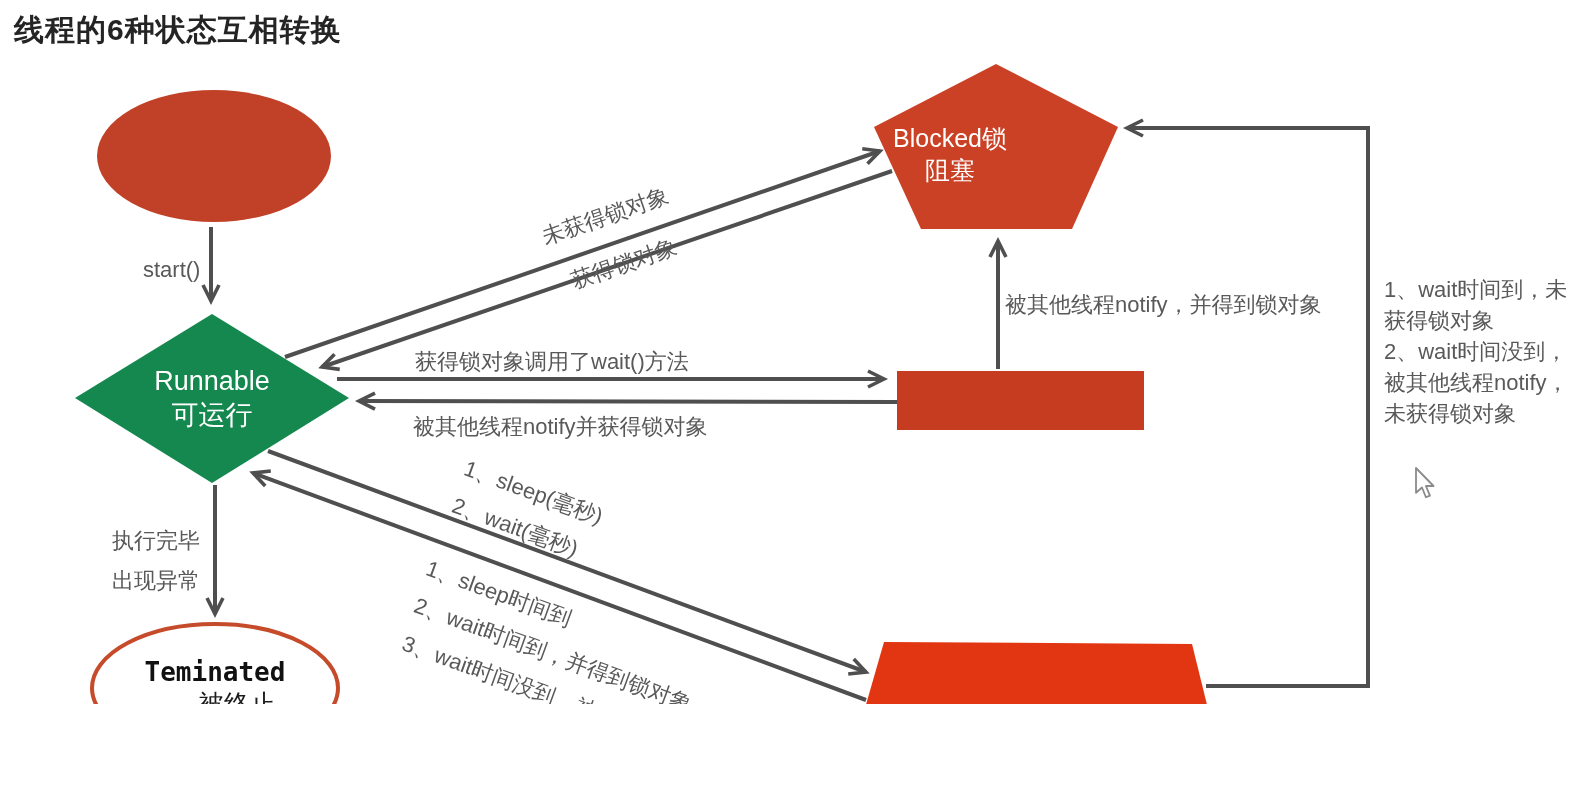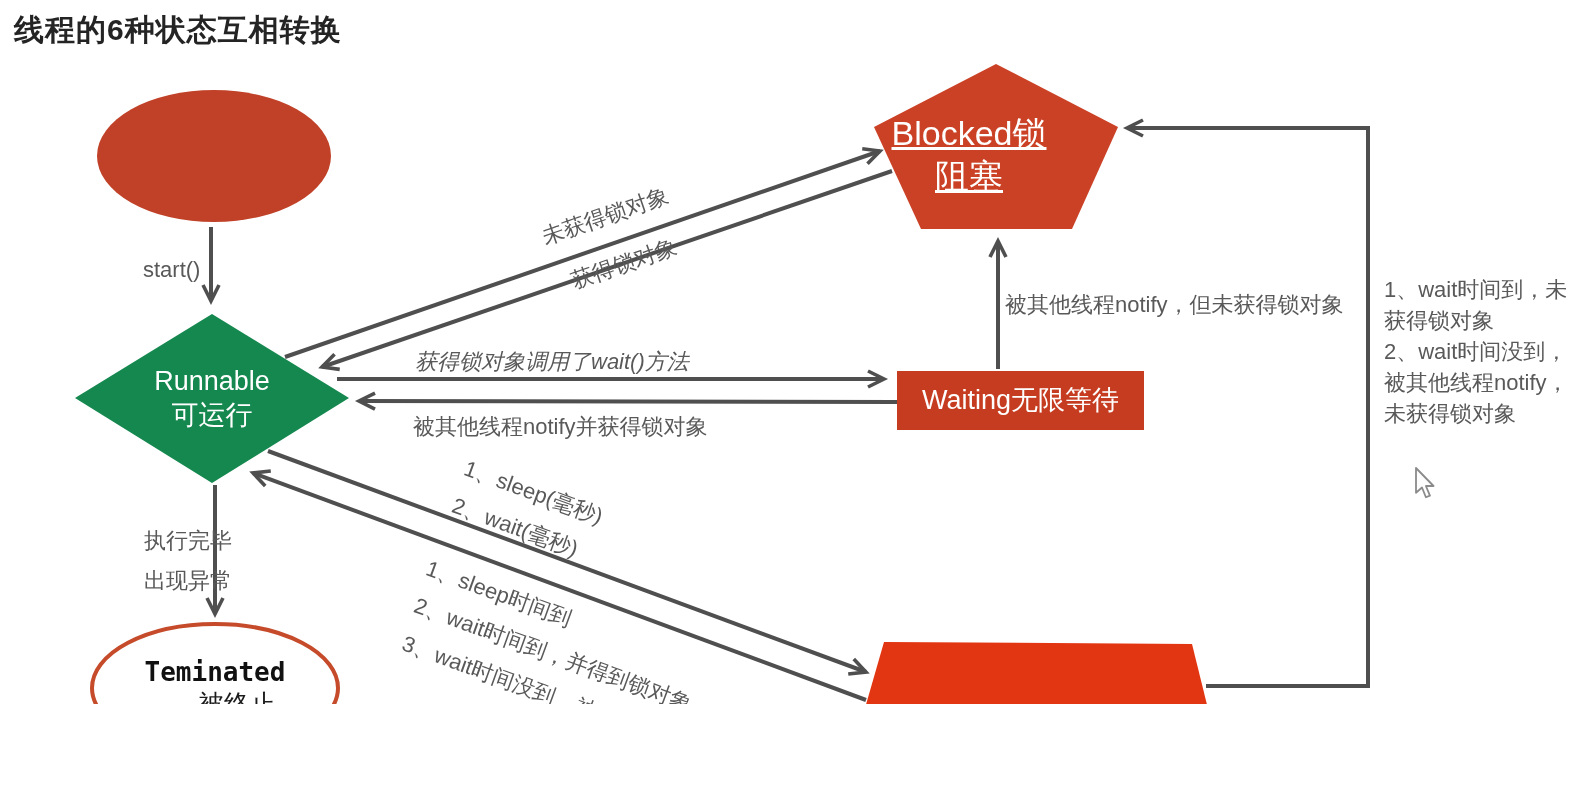--- a/index.html
+++ b/index.html
@@ -57,49 +57,46 @@
   </svg>
 
   <div class="title">线程的6种状态互相转换</div>
 
 
   <div class="node-label" style="left:76px;top:315px;width:272px;height:167px;font-size:27px;">
     <div>Runnable</div>
     <div>可运行</div>
   </div>
 
-  <div class="node-label" style="left:849px;top:82px;width:240px;height:145px;font-size:34px;text-decoration:underline;">
+  <div class="node-label" style="left:830px;top:82px;width:240px;height:145px;font-size:25px;">
     <div>Blocked锁</div>
     <div>阻塞</div>
   </div>
 
-  <div class="node-label" style="left:897px;top:371px;width:247px;height:59px;font-size:27px;">
-    <div>Waiting无限等待</div>
-  </div>
 
 
   <div class="node-label" style="left:92px;top:624px;width:246px;height:128px;font-size:26px;text-align:right;">
     <div class="mono">Teminated</div>
     <div class="dark">被终止</div>
   </div>
 
   <div class="lbl" style="left:143px;top:257px;">start()</div>
 
-  <div class="lbl two" style="left:112px;top:521px;margin-left:32px;">执行完毕
+  <div class="lbl two" style="left:112px;top:521px;">执行完毕
 出现异常</div>
 
   <div class="lbl rot rot-up" style="left:543px;top:223px;">未获得锁对象</div>
 
   <div class="lbl rot rot-up" style="left:572px;top:267px;">获得锁对象</div>
 
-  <div class="lbl" style="left:415px;top:347px;font-style:italic;">获得锁对象调用了wait()方法</div>
+  <div class="lbl" style="left:415px;top:347px;">获得锁对象调用了wait()方法</div>
 
   <div class="lbl" style="left:413px;top:412px;">被其他线程notify并获得锁对象</div>
 
-  <div class="lbl" style="left:1005px;top:290px;">被其他线程notify，但未获得锁对象</div>
+  <div class="lbl" style="left:1005px;top:290px;">被其他线程notify，并得到锁对象</div>
 
   <div class="lbl rot rot-dn" style="left:465px;top:453px;">1、sleep(毫秒)</div>
 
   <div class="lbl rot rot-dn" style="left:453px;top:490px;">2、wait(毫秒)</div>
 
   <div class="lbl rot rot-dn" style="left:427px;top:553px;">1、sleep时间到</div>
 
   <div class="lbl rot rot-dn" style="left:415px;top:590px;">2、wait时间到，并得到锁对象</div>
 
   <div class="lbl rot rot-dn" style="left:403px;top:628px;">3、wait时间没到，被其他线程notify，并得到锁对象</div>

